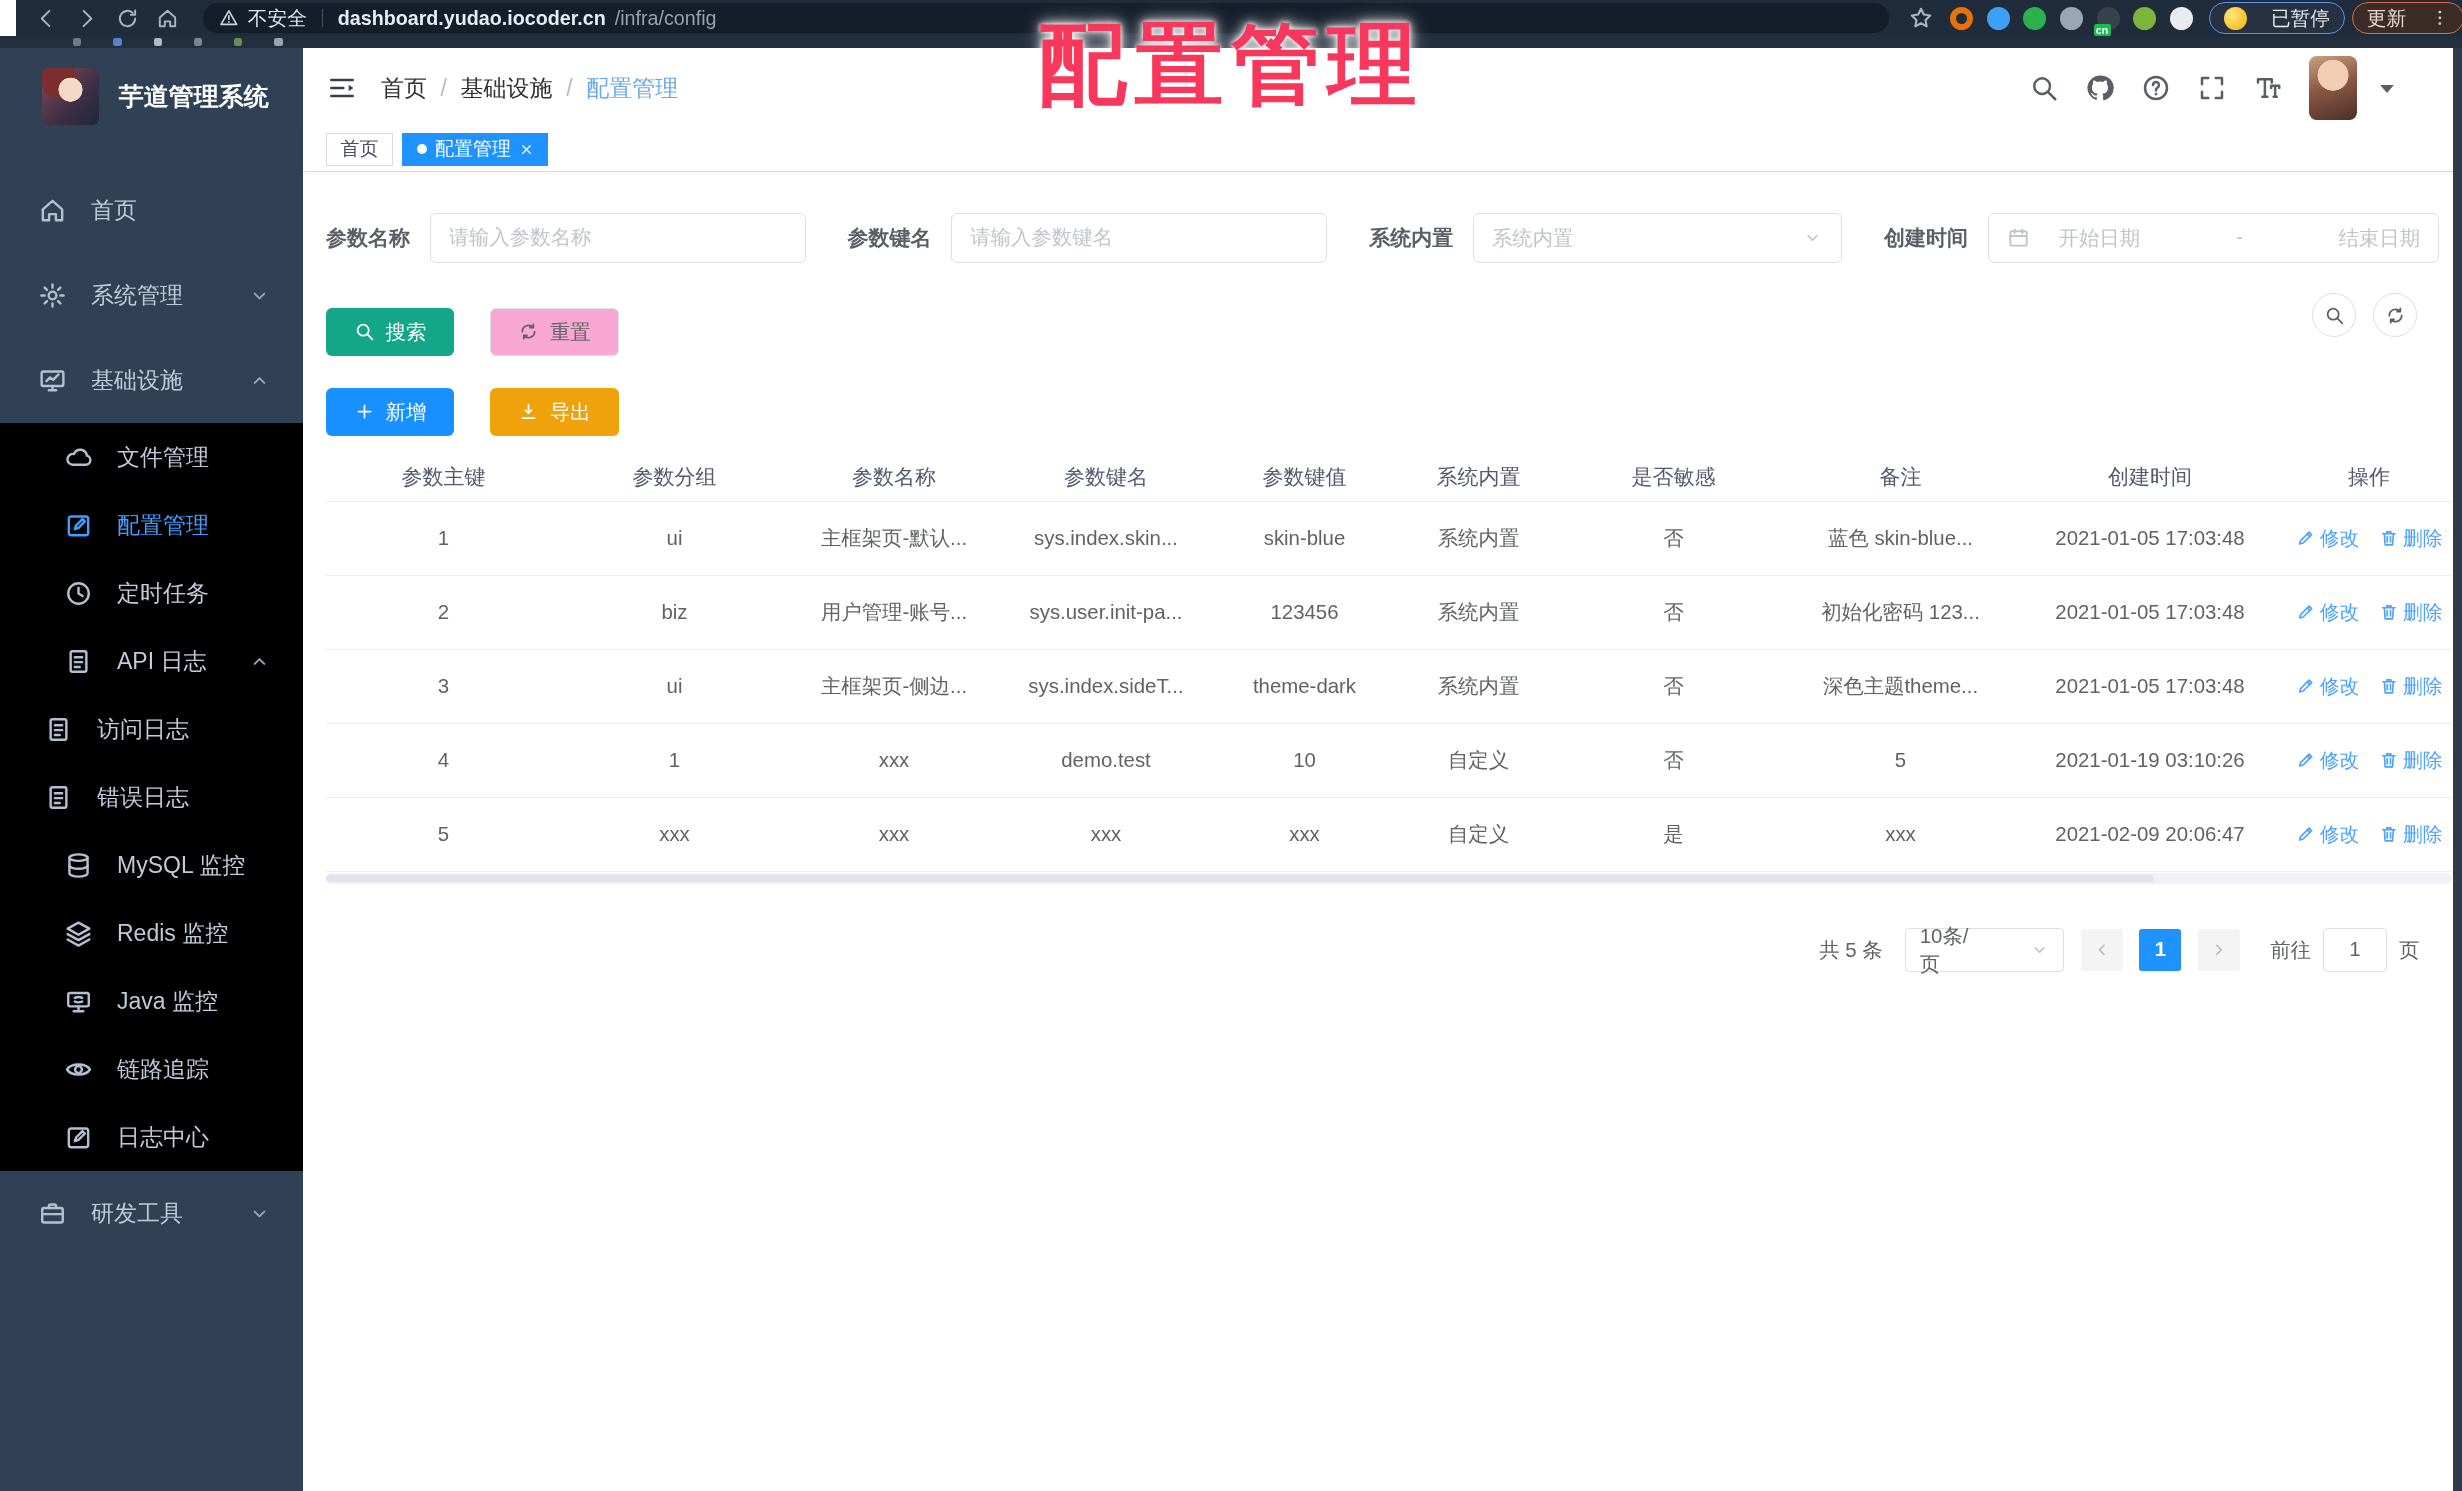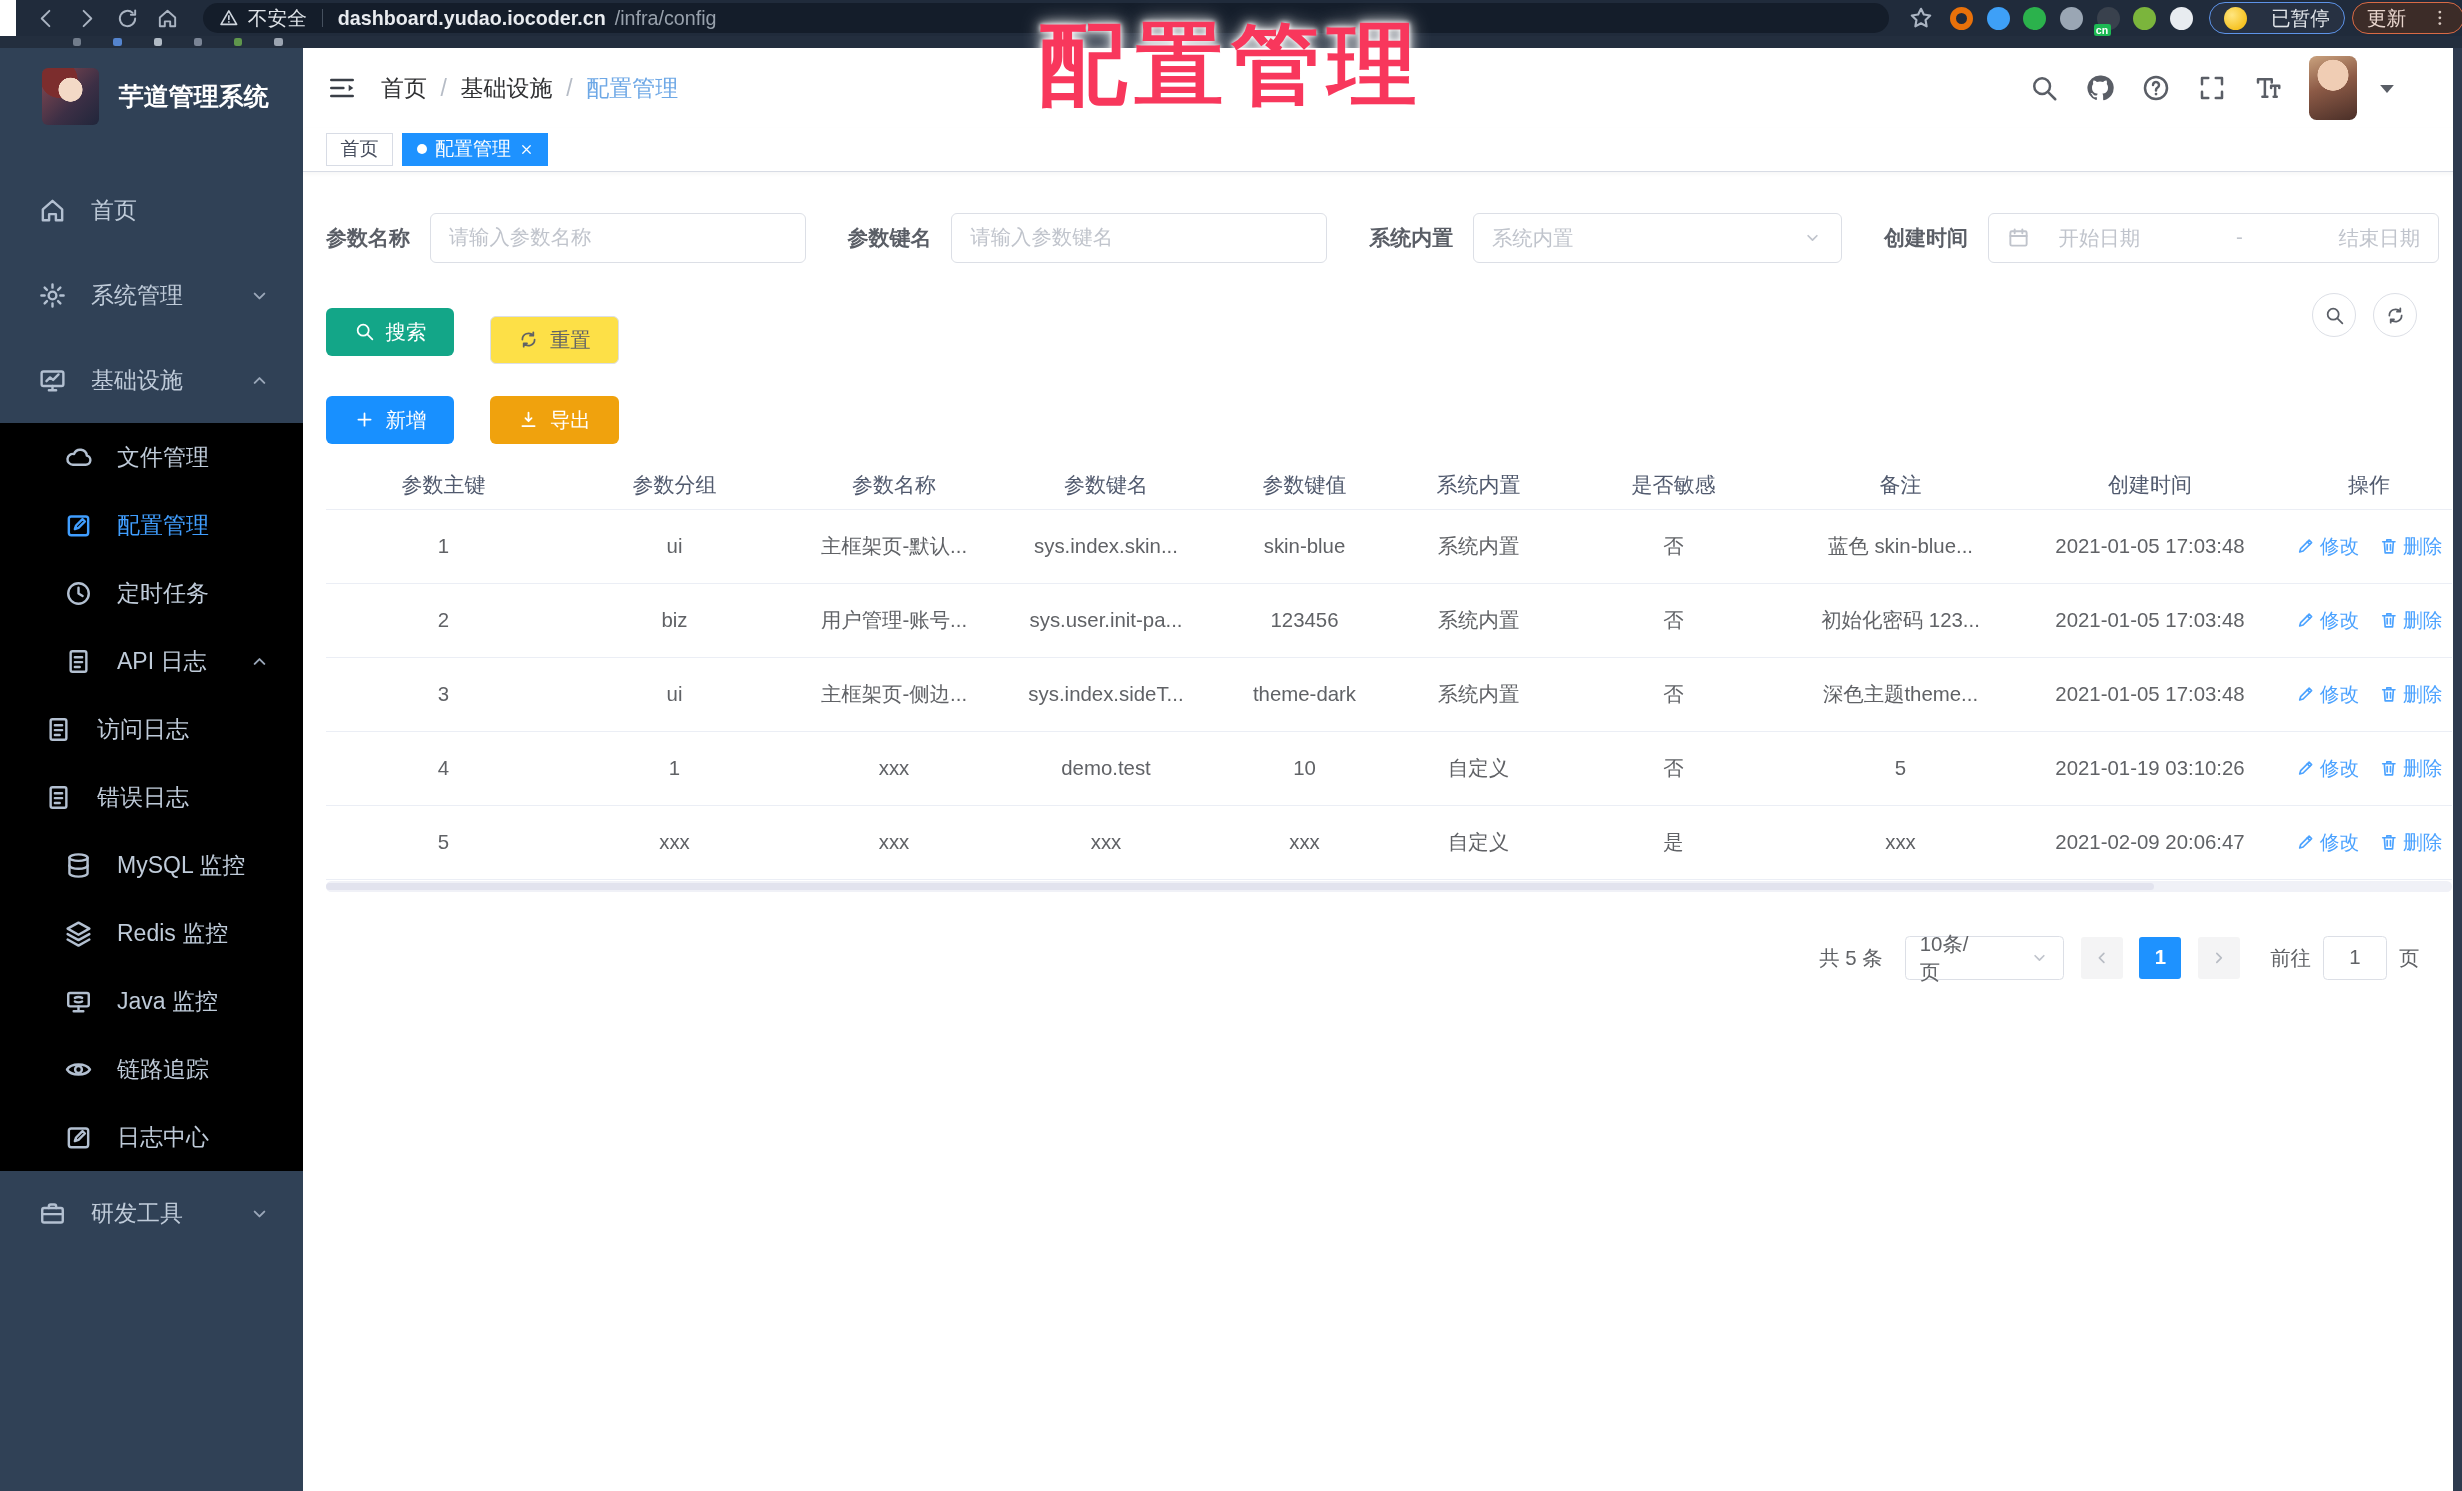--- a/index.html
+++ b/index.html
@@ -92,21 +92,21 @@
   .sel-caret { width:21px; height:21px; color:#c0c4cc; }
   .cal-ico { width:23px; height:23px; color:#c0c4cc; flex:0 0 auto; }
   .d-range { display:flex; align-items:center; justify-content:space-between; flex:1; color:#c0c4cc; }
 
   
   .btn-row { display:flex; gap:36px; margin-top:45px; }
   .btn-row.second { margin-top:32px; }
   .btn { height:48px; border-radius:6px; display:flex; align-items:center; justify-content:center; gap:10.6px; font-size:20.4px; padding:0 27px; cursor:pointer; border:0.8px solid transparent; }
   .btn .ico { width:21px; height:21px; }
   .btn.search { background:#13a688; color:#fff; }
-  .btn.reset { background:#fde047; color:#606266; border-color:#dcdfe6;margin-top:8px; }
+  .btn.reset { background:#f9a8d4; color:#606266; border-color:#dcdfe6; }
   .btn.add { background:#1890ff; color:#fff; }
   .btn.export { background:#f0a20d; color:#fff; }
   .tool-circles { position:absolute; right:45px; top:121px; display:flex; gap:16.6px; }
   .circ { width:44px; height:44px; border-radius:50%; border:0.8px solid #dcdfe6; background:#fff; display:flex; align-items:center; justify-content:center; color:#5a5e66; cursor:pointer; }
   .circ .ico { width:21px; height:21px; }
 
   
   .table { margin-top:18px; width:2126px; }
   .trow { display:grid; grid-template-columns:235px 227px 212px 212px 185px 163px 227px 227px 272px 166px; align-items:center; }
   .trow.head { height:48px; border-bottom:0.8px solid #ebeef5; }

